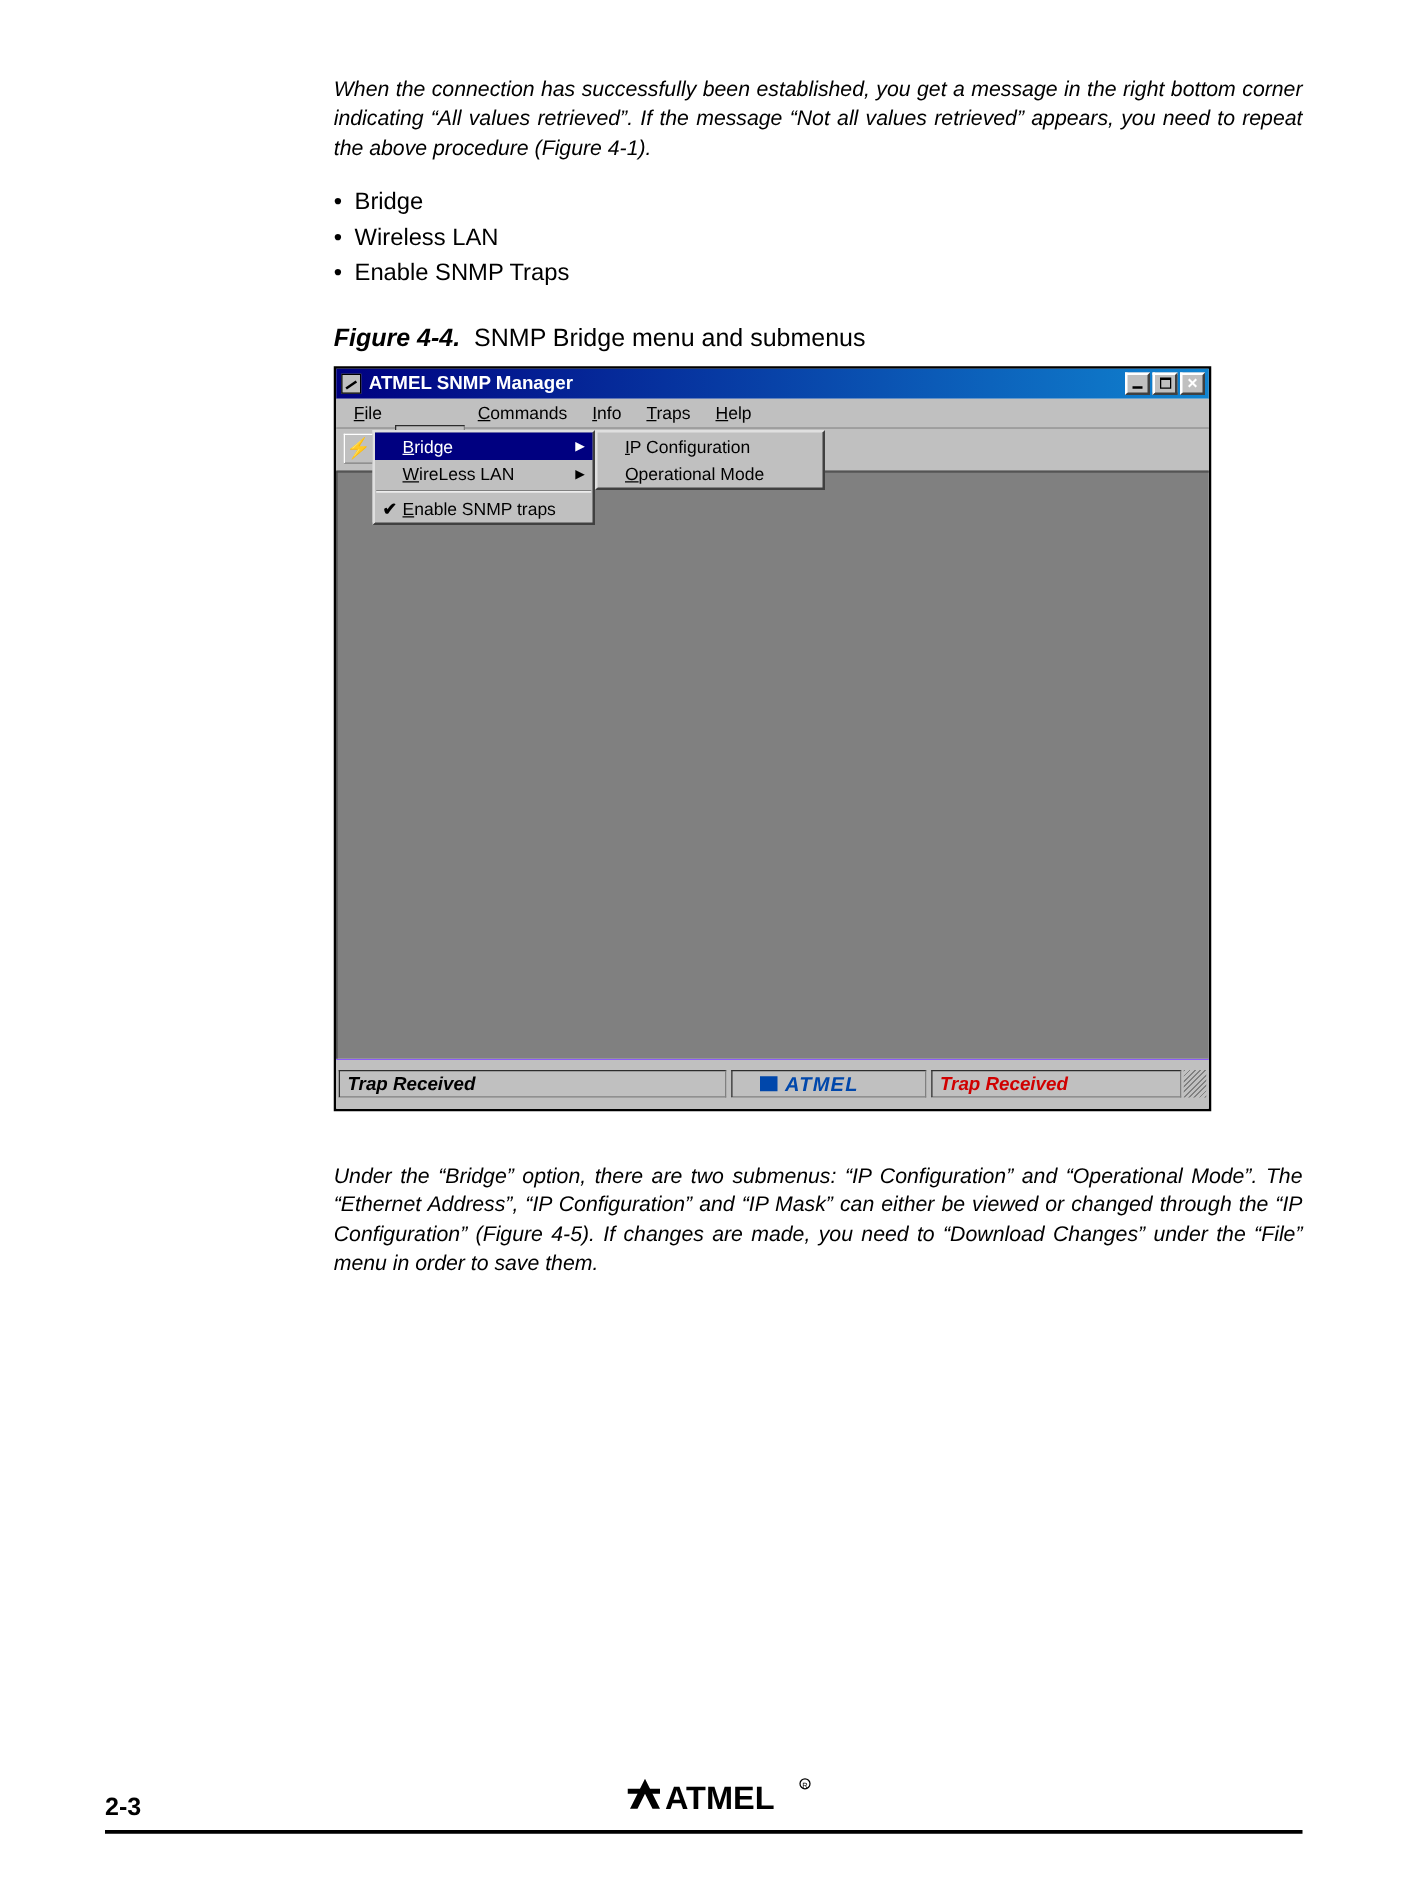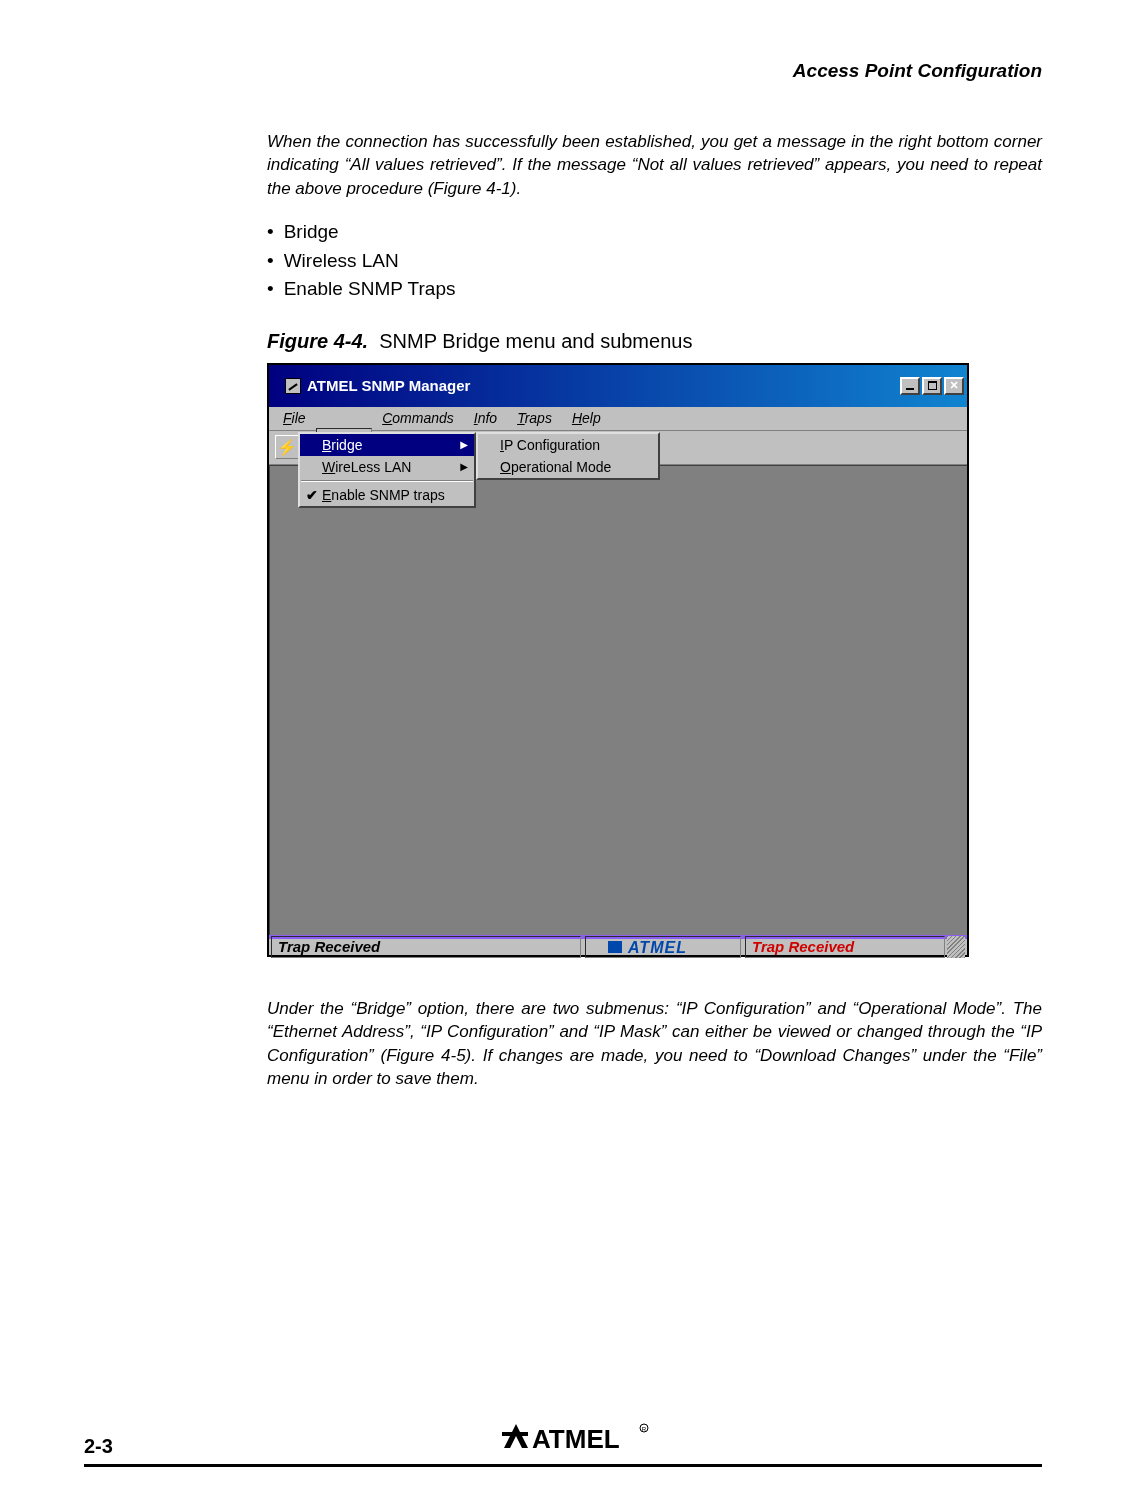--- a/index.html
+++ b/index.html
@@ -8,62 +8,61 @@
   .header-right { text-align: right; font-style: italic; font-weight: bold; font-size: 19px; margin-bottom: 48px; }
   .content { margin-left: 183px; }
   .para { font-size: 17px; line-height: 1.38; margin-bottom: 10px; text-align: justify; font-style: italic; }
   .bullets { margin: 18px 0 26px 0; }
   .bullets li { font-size: 19px; line-height: 1.5; list-style: none; }
   .bullets li::before { content: "•"; margin-right: 10px; }
   .fig-caption { font-size: 20px; margin: 10px 0 10px 0; }
   .fig-caption .fig-label { font-weight: bold; font-style: italic; }
   
   .appwin { width: 702px; border: 2px solid #000; margin-bottom: 40px; font-family: "MS Sans Serif", Tahoma, Arial, sans-serif; }
-  .titlebar { height: 42px; background: linear-gradient(to right, #000080, #1084d0); color: #fff; display: flex; align-items: center; padding: 0 3px 0 16px; }
+  .titlebar { height: 24px; background: linear-gradient(to right, #000080, #1084d0); color: #fff; display: flex; align-items: center; padding: 0 3px 0 4px; }
   .titlebar .ticon { width: 16px; height: 16px; background: #c0c0c0; border: 1px solid #000; margin-right: 6px; display: inline-block; position: relative; }
   .titlebar .ticon::after { content: ""; position: absolute; left: 2px; top: 7px; width: 10px; height: 2px; background: #000; transform: rotate(-35deg); }
   .titlebar .title-text { font-weight: bold; font-size: 15px; flex: 1; }
   .winbtns { display: flex; gap: 2px; }
   .winbtn { width: 20px; height: 18px; background: #c0c0c0; border-top: 2px solid #fff; border-left: 2px solid #fff; border-right: 2px solid #404040; border-bottom: 2px solid #404040; display: flex; align-items: center; justify-content: center; font-size: 11px; font-weight: bold; font-family: Arial; }
   .winbtn .min { width: 8px; height: 2px; background: #000; margin-top: 7px; }
   .winbtn .max { width: 9px; height: 9px; border: 1px solid #000; border-top: 2px solid #000; }
-  .menubar { height: 24px; background: #c0c0c0; display: flex; align-items: center; padding: 0 4px; border-bottom: 1px solid #808080; font-size: 14px; font-style: italic; }
+  .menubar { height: 24px; background: #c0c0c0; display: flex; align-items: center; padding: 0 4px; border-bottom: 1px solid #808080; font-size: 14px; }
   .menuitem { padding: 2px 10px; }
   .menuitem.pressed { border: 1px inset #808080; background: #c0c0c0; padding: 1px 9px; margin-top: 40px; }
   .under { text-decoration: underline; }
   .toolbar { height: 34px; background: #c0c0c0; border-bottom: 1px solid #808080; display: flex; align-items: center; padding-left: 6px; }
   .toolicon { width: 24px; height: 24px; border-top: 1px solid #fff; border-left: 1px solid #fff; border-right: 1px solid #808080; border-bottom: 1px solid #808080; display: flex; align-items: center; justify-content: center; background: #c0c0c0; }
   .bolt { color: #cc9900; font-size: 16px; }
   .client { position: relative; height: 470px; background: #808080; border-top: 1px solid #404040; border-left: 1px solid #404040; }
   .dropdown { position: absolute; background: #c0c0c0; border-top: 2px solid #dfdfdf; border-left: 2px solid #dfdfdf; border-right: 2px solid #404040; border-bottom: 2px solid #404040; font-size: 14px; }
   .dd1 { left: 28px; top: -34px; width: 178px; }
   .dd-row { height: 22px; display: flex; align-items: center; padding: 0 6px 0 22px; position: relative; }
   .dd-row .arrow { margin-left: auto; font-size: 10px; }
   .dd-row.hl { background: #000080; color: #fff; }
   .dd-sep { height: 2px; border-top: 1px solid #808080; border-bottom: 1px solid #fff; margin: 2px 1px; }
   .check { position: absolute; left: 6px; font-weight: bold; }
   .dd2 { left: 206px; top: -34px; width: 184px; }
-  .statusbar { height: 20px; background: #c0c0c0; display: flex; align-items: center; border-top: 4px solid #8b5cf6; }
+  .statusbar { height: 40px; background: #c0c0c0; display: flex; align-items: center; border-top: 1px solid #8b5cf6; }
   .status-cell { height: 22px; border: 1px inset #808080; margin: 0 2px; display: flex; align-items: center; padding: 0 6px; font-size: 15px; font-weight: bold; font-style: italic; }
   .sc1 { width: 310px; color: #000; }
   .sc-logo { width: 156px; justify-content: center; }
   .sc2 { flex: 1; color: #d00000; font-weight: bold; font-style: italic; }
   .grip { width: 18px; height: 22px; margin-right: 2px; background: repeating-linear-gradient(135deg, #808080 0, #808080 1px, #c0c0c0 1px, #c0c0c0 3px); }
   .atmel-logo-svg { display: block; }
   .footer { position: absolute; left: 84px; right: 84px; bottom: 40px; }
   .footer-line { border-top: 3px solid #000; margin-top: 6px; }
   .footer-row { display: flex; align-items: flex-end; }
   .footer-pg { font-weight: bold; font-size: 20px; }
   .footer-logo { margin: 0 auto; }
 </style>
 </head>
 <body>
 
 <div class="page">
-  <div class="header-right">Access Point Configuration</div>
 
   <div class="content">
     <p class="para">When the connection has successfully been established, you get a message in the right bottom corner indicating “All values retrieved”. If the message “Not all values retrieved” appears, you need to repeat the above procedure (Figure 4-1).</p>
 
     <ul class="bullets">
       <li>Bridge</li>
       <li>Wireless LAN</li>
       <li>Enable SNMP Traps</li>
     </ul>
 

